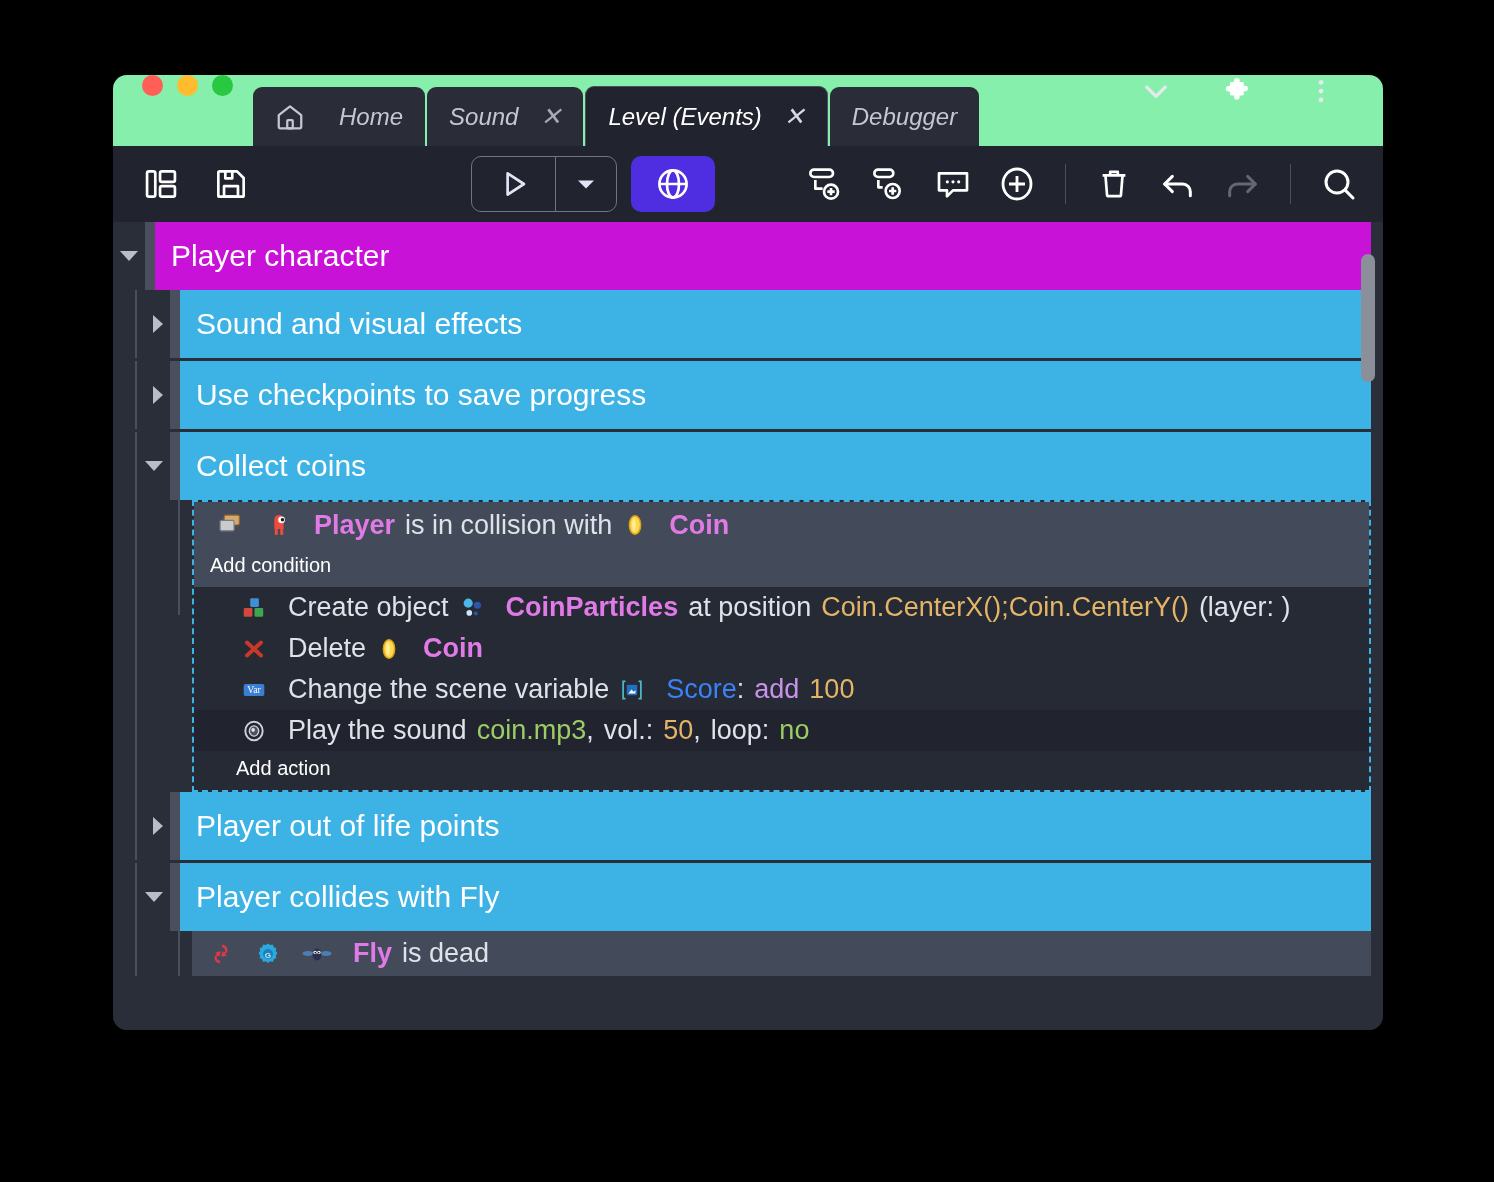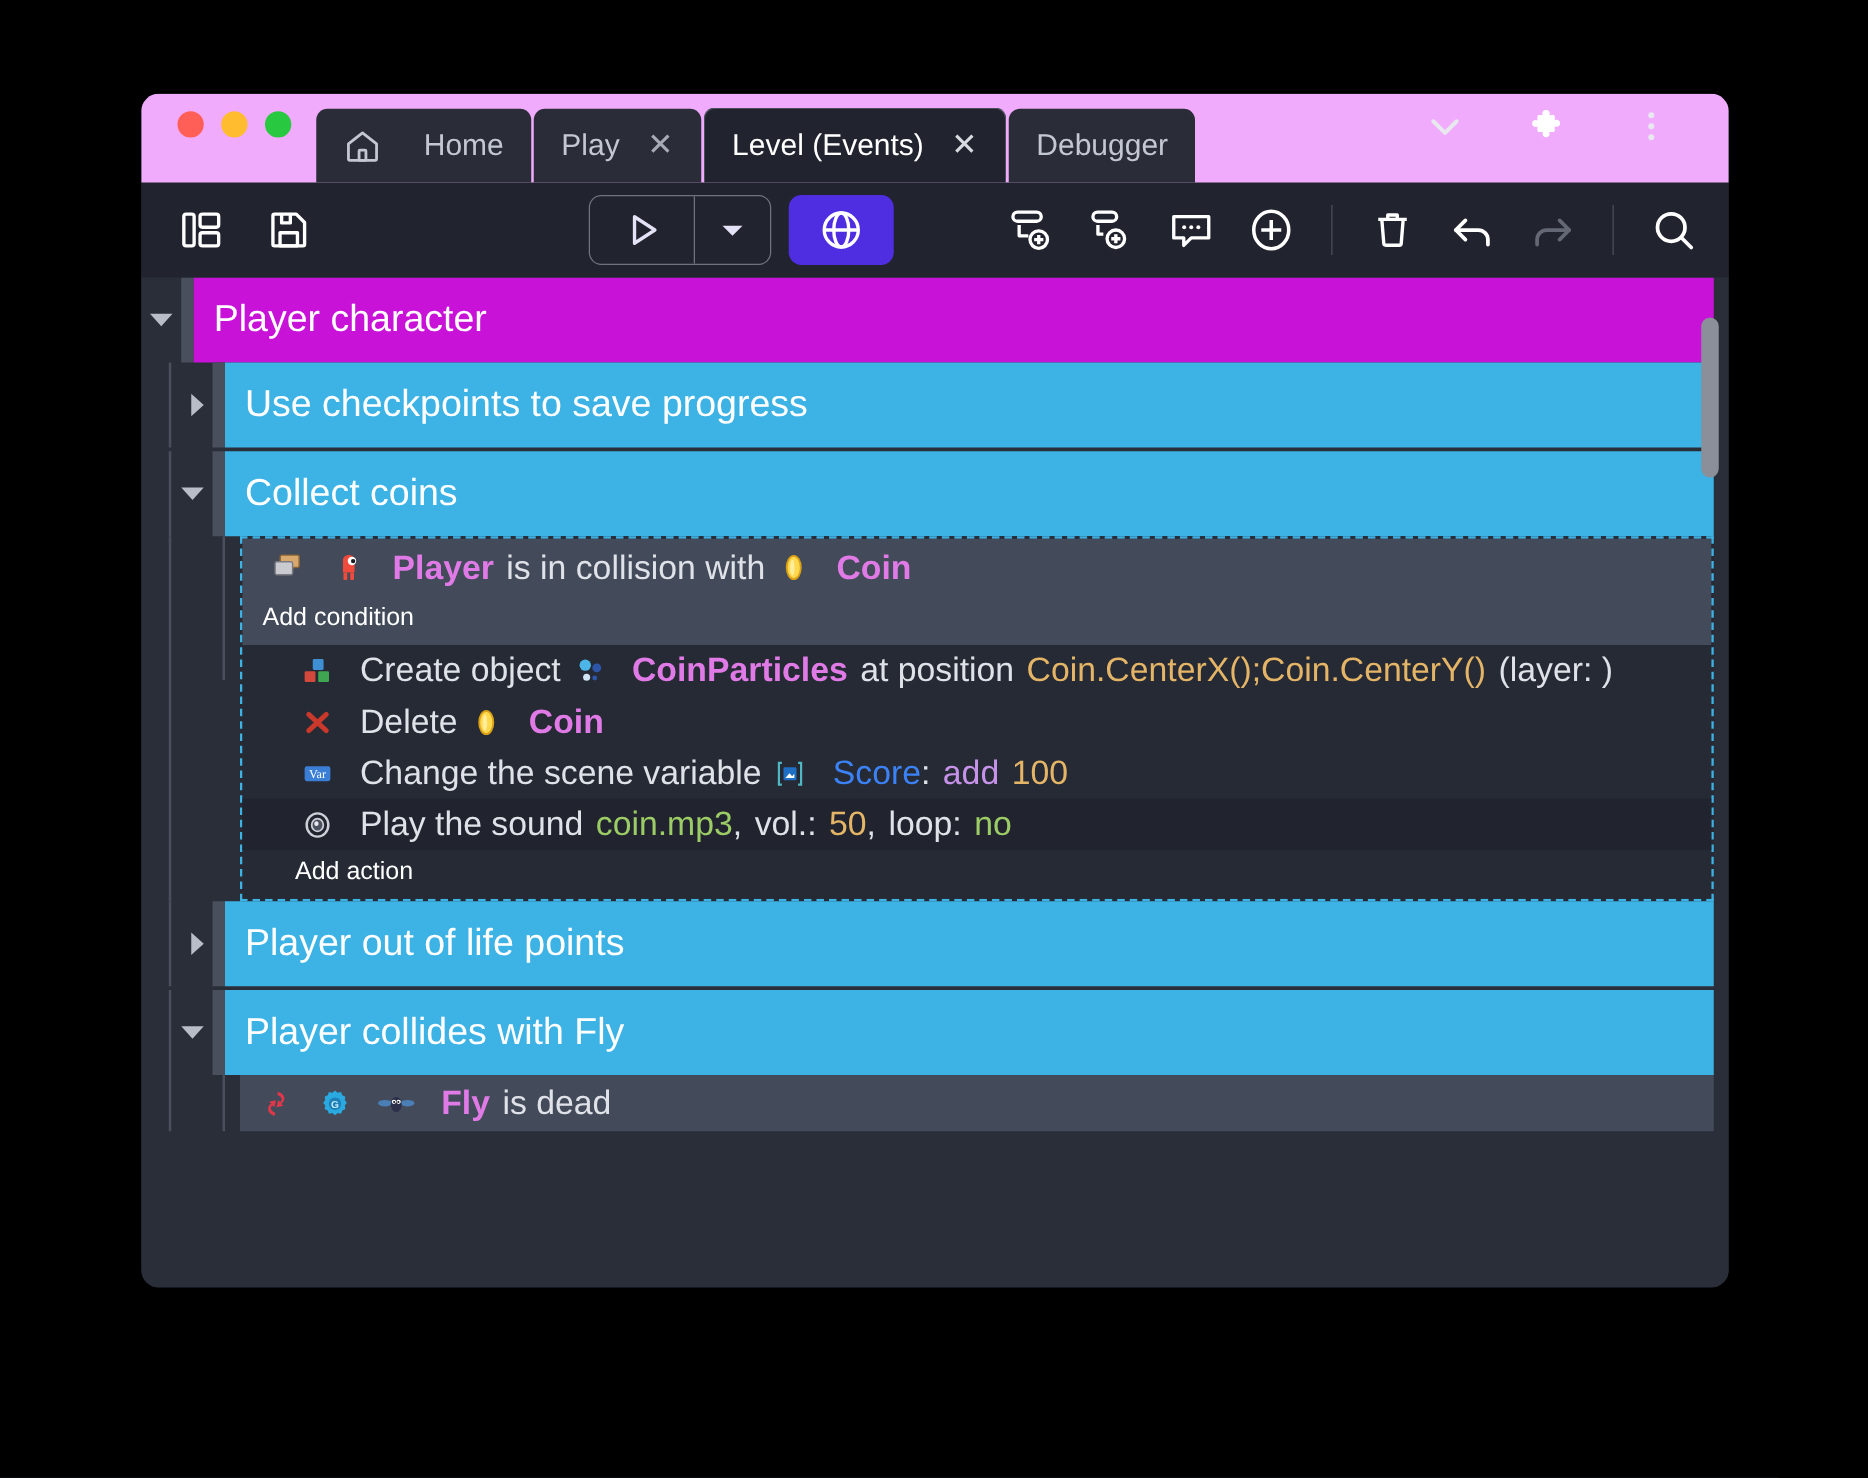--- a/index.html
+++ b/index.html
@@ -18,25 +18,26 @@
     background: #21242e;
     border-radius: 14px;
     overflow: hidden;
     display: flex;
     flex-direction: column;
   }
 
   
   .titlebar {
     height: 71px;
-    background: #f0abfc;
-    display: flex;
-    align-items: center;
+    background: #86efac;
+    display: flex;
+    align-items: flex-start;
     flex: 0 0 auto;
     position: relative;
+    font-style: italic;
   }
   .traffic {
     display: flex;
     gap: 14px;
     align-items: center;
     padding: 0 20px 22px 29px;
   }
   .light { width: 21px; height: 21px; border-radius: 50%; }
   .light.red    { background: #ff5f57; }
   .light.yellow { background: #febc2e; }
@@ -274,21 +275,21 @@
         <span class="ic">
           <svg width="30" height="30" viewBox="0 0 24 24" fill="none" stroke="#c3c7d1" stroke-width="1.8" stroke-linecap="round" stroke-linejoin="round">
             <path d="M3 10.5L12 3.5l9 7V20a1 1 0 0 1-1 1H4a1 1 0 0 1-1-1z"></path>
             <rect x="9.8" y="14.5" width="4.4" height="6.5" rx="0.6"></rect>
           </svg>
         </span>
         <span>Home</span>
       </div>
 
       <div class="tab">
-        <span>Play</span>
+        <span>Sound</span>
         <span class="close">✕</span>
       </div>
 
       <div class="tab active">
         <span>Level (Events)</span>
         <span class="close">✕</span>
       </div>
 
       <div class="tab">
         <span>Debugger</span>
@@ -432,20 +433,30 @@
       <div class="row">
         <div class="gutter" style="width:32px;">
           <span class="tri down"></span>
         </div>
         <div class="lbar"></div>
         <div class="band magenta">
           <span>Player character</span>
         </div>
       </div>
 
+      <div class="row spaced">
+        <div class="gutter" style="width:57px;">
+          <span class="vline" style="left:22px;"></span>
+          <span class="tri right"></span>
+        </div>
+        <div class="lbar"></div>
+        <div class="band blue">
+          <span>Sound and visual effects</span>
+        </div>
+      </div>
 
       <div class="row spaced">
         <div class="gutter" style="width:57px;">
           <span class="vline" style="left:22px;"></span>
           <span class="tri right"></span>
         </div>
         <div class="lbar"></div>
         <div class="band blue">
           <span>Use checkpoints to save progress</span>
         </div>

